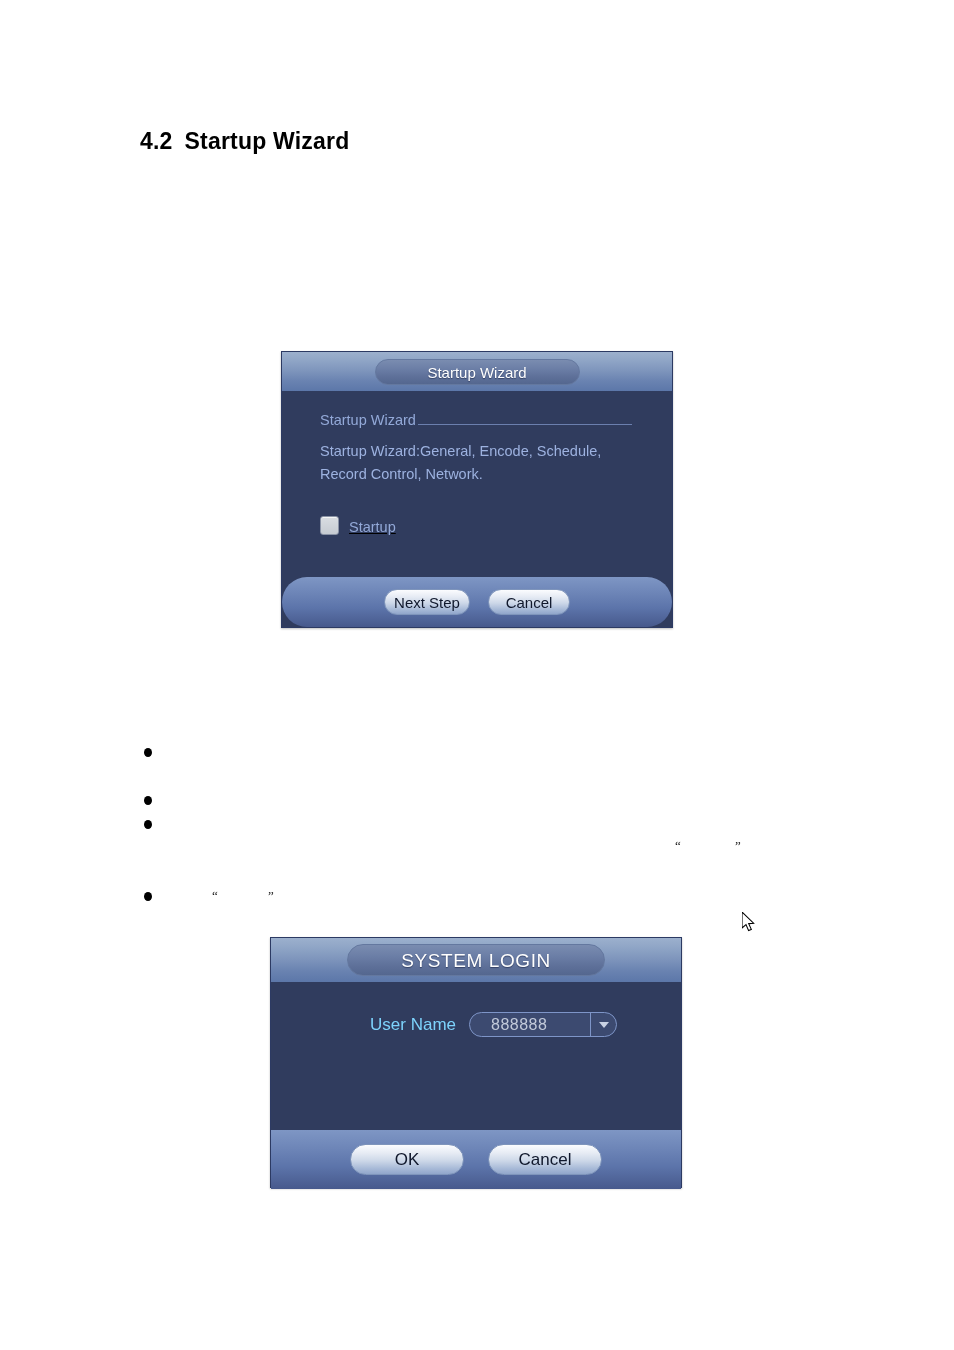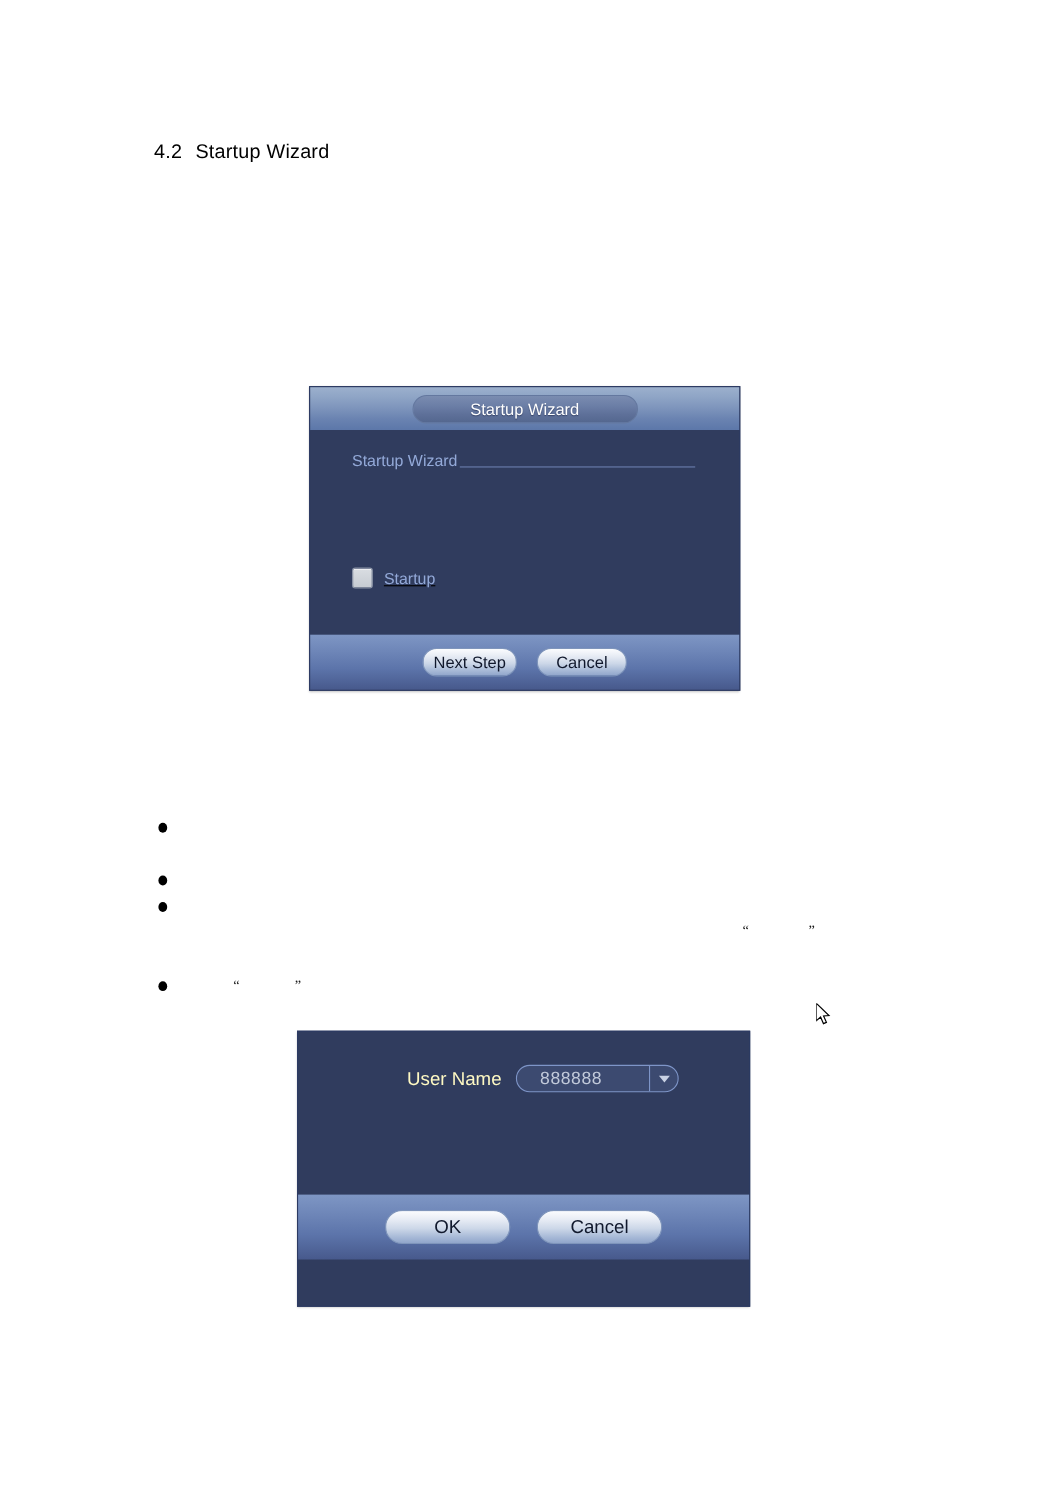--- a/index.html
+++ b/index.html
@@ -14,22 +14,22 @@
     position: relative;
     font-family: "Liberation Sans", sans-serif;
     overflow: hidden;
   }
 
   
   .doc-heading {
     position: absolute;
     left: 140px;
     top: 128px;
-    font-size: 18px;
-    font-weight: normal;
+    font-size: 23px;
+    font-weight: bold;
     color: #000000;
     letter-spacing: 0.2px;
     white-space: nowrap;
   }
   .doc-heading .num { margin-right: 12px; }
 
   
   .bullet-list {
     position: absolute;
     left: 140px;
@@ -138,21 +138,21 @@
     height: 277px;
   }
   #startup-wizard-dialog .dvr-titlebar { height: 39px; }
   #startup-wizard-dialog .dvr-titlebar .pill {
     width: 205px;
     height: 26px;
     line-height: 25px;
     font-size: 15px;
   }
   #startup-wizard-dialog .dvr-body { height: 186px; }
-  #startup-wizard-dialog .dvr-footer { height: 50px; gap: 18px; }
+  #startup-wizard-dialog .dvr-footer { height: 50px; gap: 18px; border-radius: 25px; }
   #startup-wizard-dialog .dvr-btn { height: 26px; }
   #sw-next-btn { width: 86px; }
   #sw-cancel-btn { width: 82px; }
 
   .sw-section {
     position: absolute;
     left: 38px;
     top: 21px;
     width: 312px;
     display: flex;
@@ -243,21 +243,21 @@
     display: flex;
     align-items: center;
     margin-bottom: 9px;
     padding-left: 80px;
   }
   .login-row .field-label {
     width: 118px;
     text-align: right;
     padding-right: 13px;
     font-size: 17px;
-    color: #fef9c3;
+    color: #7dd3fc;
     white-space: nowrap;
     box-sizing: border-box;
   }
   .input-shell {
     position: relative;
     width: 148px;
     height: 25px;
     border: 1px solid #7e95c8;
     border-radius: 13px;
     background: #3c4a70;
@@ -352,20 +352,21 @@
     <div class="pill">Startup Wizard</div>
   </div>
 
   <div class="dvr-body">
 
     <div class="sw-section">
       <span class="label">Startup Wizard</span>
       <span class="rule"></span>
     </div>
 
+    <div class="sw-desc">Startup Wizard:General, Encode, Schedule, Record Control, Network.</div>
 
     <div class="sw-check-row">
       <span class="sw-checkbox"></span>
       <span class="sw-check-label">Startup</span>
     </div>
 
     <svg class="cursor" id="cursor-wizard" viewBox="0 0 14 21">
       <polygon points="0,0 0,16 4,12.6 6.6,18.6 9.3,17.4 6.7,11.6 11.6,11.2" fill="#ffffff" stroke="#000000" stroke-width="1.1"></polygon>
     </svg>
   </div>
@@ -395,20 +396,23 @@
   </div>
 </div>
 
 <span class="quote-mark q-a">“</span>
 <span class="quote-mark q-b">”</span>
 <span class="quote-mark q-c">“</span>
 <span class="quote-mark q-d">”</span>
 
 <div class="dvr-dialog" id="system-login-dialog">
 
+  <div class="dvr-titlebar">
+    <div class="pill">SYSTEM LOGIN</div>
+  </div>
 
   <div class="dvr-body">
     <div class="login-form">
 
       <div class="login-row">
         <span class="field-label">User Name</span>
         <div class="input-shell">
           <span class="val">888888</span>
           <span class="combo-arrow">
             <span class="tri"></span>

